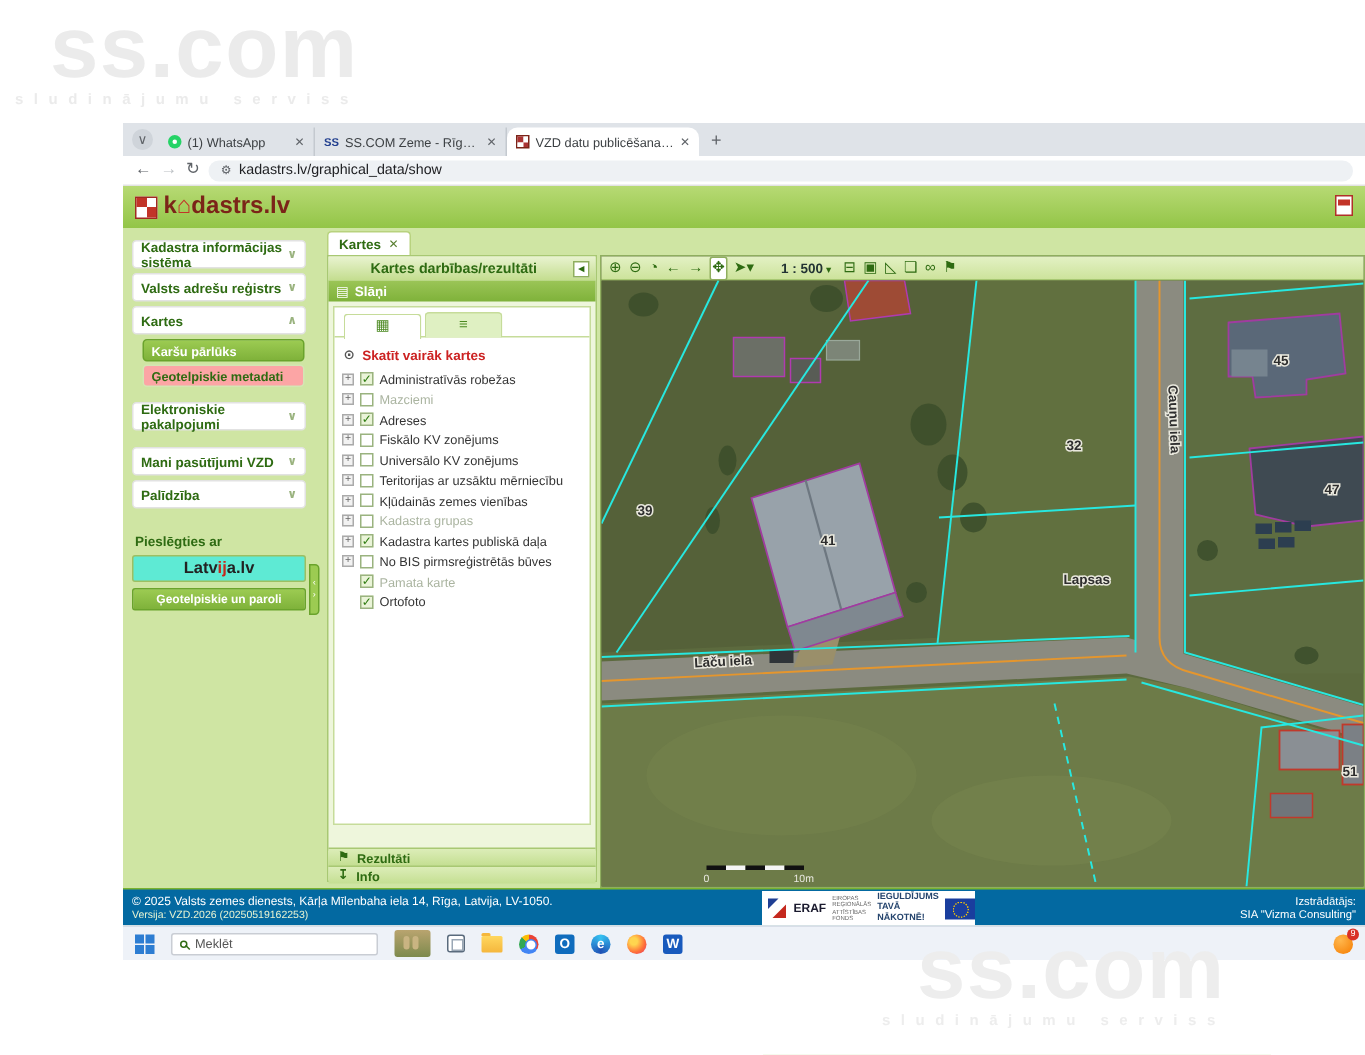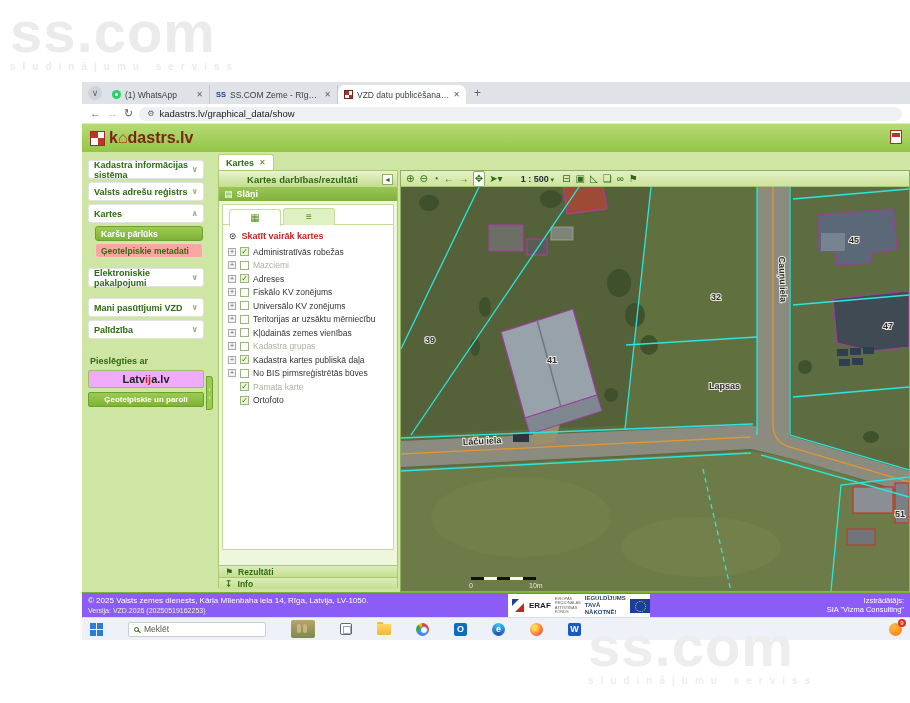--- a/index.html
+++ b/index.html
@@ -2,21 +2,21 @@
 <html><head>
 <meta charset="utf-8">
 <style>
   html,body{margin:0;padding:0;background:#fff;}
   *{box-sizing:border-box;}
   .canvas{position:relative;width:910px;height:703px;background:#fff;overflow:hidden;
           font-family:"Liberation Sans","DejaVu Sans",sans-serif;}
   .abs{position:absolute;}
 
   
-  .wm{color:#ebebeb;pointer-events:none;z-index:50;}
+  .wm{color:#ebebeb;pointer-events:none;z-index:50;text-align:right;}
   .wm .wm-brand{font-weight:bold;font-size:58px;line-height:0.95;letter-spacing:1px;}
   .wm .wm-tag{font-weight:bold;font-size:10px;letter-spacing:7px;margin-top:2px;white-space:nowrap;}
   #wm-top{left:10px;top:4px;}
   #wm-bottom{left:588px;top:618px;color:#ededed;}
 
   
   .window{left:82px;top:82px;width:828px;height:535px;background:#fff;}
   .tabstrip{left:0;top:0;width:828px;height:22px;background:#dfe3e8;display:flex;align-items:flex-end;}
   .tab-search{width:14px;height:14px;border-radius:50%;margin:0 4px 4px 6px;background:#cfd4da;
               color:#5f6368;font-size:9px;line-height:14px;text-align:center;}
@@ -56,21 +56,21 @@
   .sidebar{left:6px;top:36px;width:116px;}
   .sb-item{height:19px;background:#fff;border:1px solid #e2e2e2;border-radius:3px;margin-bottom:3px;
            display:flex;align-items:center;padding:0 5px;font-size:9px;font-weight:bold;color:#2e6b12;}
   .sb-item .chev{margin-left:auto;color:#9ab37f;font-size:8px;}
   .sb-sub{height:15px;margin-left:7px;width:108px;border-radius:3px;margin-bottom:2px;display:flex;align-items:center;
           padding:0 5px;font-size:8.5px;font-weight:bold;}
   .sb-sub.active{background:linear-gradient(#9ccb52,#7fb23a);border:1px solid #6aa32c;color:#fff;}
   .sb-sub.plain{background:#fca5a5;border:1px solid #d4e6b4;color:#2e6b12;}
   .gap8{height:8px;}.gap10{height:10px;}
   .sb-login-h{font-size:9px;font-weight:bold;color:#2e6b12;margin:4px 0 4px 2px;}
-  .btn-latvija{height:18px;background:#f0abfc;border:1px solid #9cbf63;border-radius:2px;text-align:center;
+  .btn-latvija{height:18px;background:#5eead4;border:1px solid #9cbf63;border-radius:2px;text-align:center;
                font-size:11px;font-weight:bold;color:#222;line-height:17px;margin-bottom:4px;}
   .btn-latvija .red{color:#c4281e;}
   .btn-pass{height:15px;background:linear-gradient(#9ccb52,#7fb23a);border:1px solid #6aa32c;border-radius:2px;
             color:#fff;font-size:8px;font-weight:bold;text-align:center;line-height:14px;}
   .sb-handle{left:124px;top:252px;width:7px;height:34px;background:#9ccb52;border:1px solid #6aa32c;border-radius:0 3px 3px 0;
              color:#fff;font-size:6px;text-align:center;line-height:8px;padding-top:8px;}
 
   
   .ws-tab{left:136px;top:30px;height:16px;background:#fff;border:1px solid #b8d27e;border-bottom:none;border-radius:3px 3px 0 0;
           display:flex;align-items:center;gap:5px;padding:0 7px;font-size:9px;font-weight:bold;color:#2e6b12;}
@@ -111,38 +111,38 @@
   .maparea{left:318px;top:46px;width:510px;height:422px;border:1px solid #8fae5f;background:#5c6a3e;}
   .map-toolbar{position:absolute;left:0;top:0;width:508px;height:16px;background:linear-gradient(#e3f1c4,#cde39c);
                display:flex;align-items:center;gap:3px;padding:0 4px;border-bottom:1px solid #a8c873;}
   .mticon{font-size:10px;color:#2e6b12;line-height:14px;padding:0 1px;}
   .mticon.pressed{background:#fff;border:1px solid #8fae5f;border-radius:2px;}
   .mtscale{font-size:9px;color:#233;margin:0 4px 0 14px;font-weight:bold;}
   .mtcaret{font-size:7px;color:#2e6b12;}
   .mapsvg{position:absolute;left:0;top:16px;}
 
   
-  .appfooter{left:0;top:468px;width:828px;height:25px;background:#8b5cf6;border-top:1px solid #7ab32f;color:#fff;}
+  .appfooter{left:0;top:468px;width:828px;height:25px;background:#0369a1;border-top:1px solid #7ab32f;color:#fff;}
   .f-left{position:absolute;left:6px;top:3px;font-size:8px;line-height:10px;}
   .f-left .v{font-size:7px;color:#e8f4d2;}
   .f-eu{position:absolute;left:426px;top:1px;width:142px;height:23px;background:#fff;display:flex;align-items:center;gap:4px;padding:0 4px;}
   .eraf-logo{width:13px;height:13px;position:relative;flex:none;}
   .eraf-logo i{position:absolute;}
   .eraf-logo .t1{left:0;top:0;border-left:7px solid #1f3f94;border-bottom:7px solid transparent;}
   .eraf-logo .t2{left:3px;top:4px;border-right:9px solid #c4281e;border-top:9px solid transparent;}
   .eraf-txt{font-size:8px;font-weight:bold;color:#1a1a2e;line-height:8px;}
   .eraf-sub{font-size:4px;color:#666;line-height:4.5px;width:34px;}
   .eu-motto{font-size:6px;font-weight:bold;color:#26456e;width:44px;line-height:7px;}
   .euflag{width:20px;height:14px;background:#1a3e9e;position:relative;flex:none;}
   .euflag::after{content:"";position:absolute;left:5px;top:2px;width:9px;height:9px;border:1px dotted #ffcc00;border-radius:50%;}
   .f-right{position:absolute;right:6px;top:3px;font-size:7.5px;line-height:9px;text-align:right;}
 
   
   .taskbar{left:82px;top:617px;width:828px;height:23px;background:#eef2f8;border-top:1px solid #d8dee8;
-           display:flex;align-items:center;gap:25px;padding:0 8px;}
+           display:flex;align-items:center;gap:11px;padding:0 8px;}
   .tb-start{width:13px;height:13px;display:grid;grid-template-columns:1fr 1fr;grid-template-rows:1fr 1fr;gap:1px;}
   .tb-start i{background:#2d7dd2;}
   .tb-search{width:138px;height:15px;background:#fff;border:1px solid #c9cdd4;border-radius:2px;display:flex;
              align-items:center;gap:5px;padding:0 5px;font-size:8.5px;color:#555;}
   .tb-widget{width:24px;height:18px;border-radius:2px;background:linear-gradient(#b9a46f,#7d8a4d);position:relative;}
   .tb-widget::after{content:"";position:absolute;left:6px;top:4px;width:4px;height:9px;background:#c9b482;border-radius:2px;box-shadow:6px 0 0 #c9b482;}
   .tb-taskview{width:12px;height:12px;border:1.3px solid #5a6b7d;border-radius:2px;position:relative;background:#fff;}
   .tb-taskview::after{content:"";position:absolute;left:2px;top:2px;width:6px;height:6px;border:1px solid #9aa7b5;}
   .tb-folder{width:14px;height:11px;background:linear-gradient(#ffd75e,#f5b73d);border-radius:1px;position:relative;}
   .tb-folder::before{content:"";position:absolute;left:0;top:-2px;width:6px;height:2px;background:#f5b73d;border-radius:1px 1px 0 0;}

